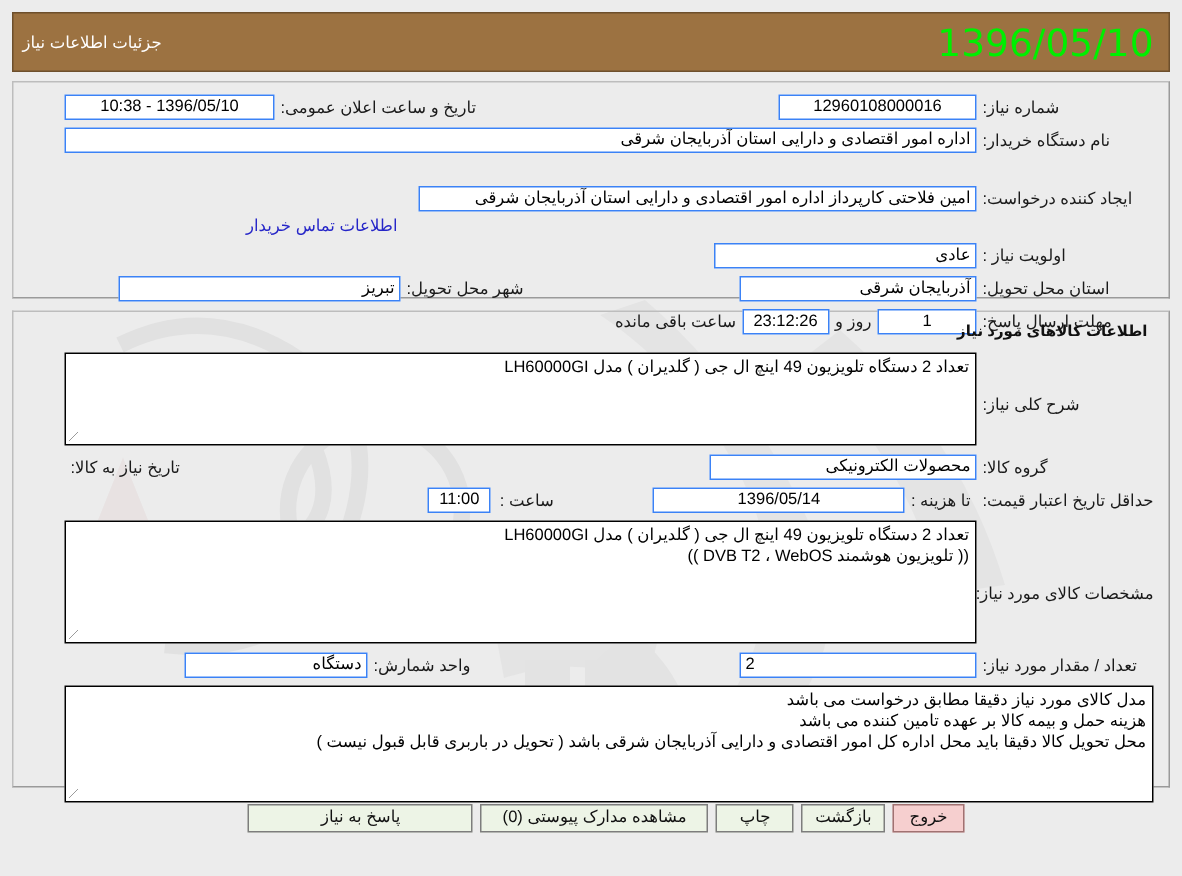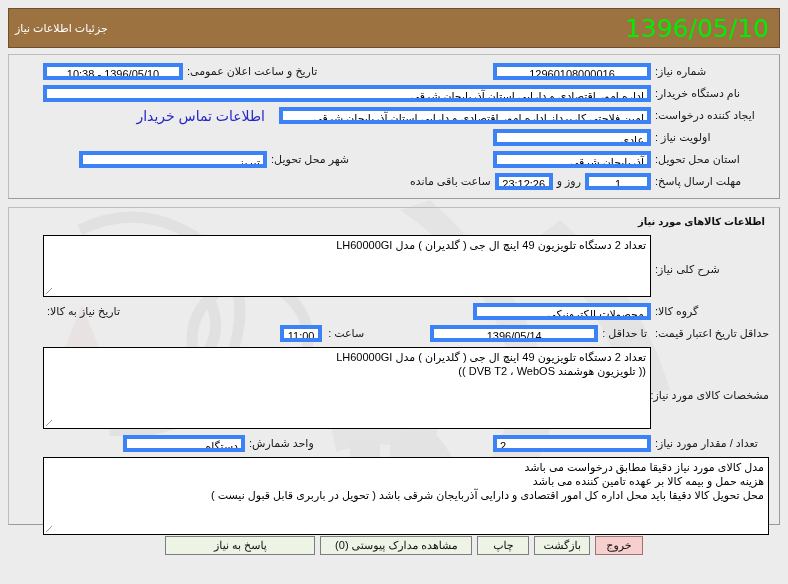--- a/index.html
+++ b/index.html
@@ -91,41 +91,42 @@
     font-size: 11px;
     color: #1a1a1a;
     text-align: left;
     padding-left: 4px;
     white-space: nowrap;
     flex: 0 0 auto;
   }
   .lbl.w-main { width: 118px; }
   .fld {
     background: #ffffff;
-    border: 4px solid #3b82f6;
+    border: 1px solid #3b82f6;
     height: 17px;
     line-height: 15px;
     font-size: 11px;
     color: #000;
     padding: 0 3px;
     text-align: center;
     overflow: hidden;
     white-space: nowrap;
     flex: 0 0 auto;
   }
   .fld.rt { text-align: right; }
   .fld.lt { text-align: left; }
   .spacer { flex: 1 1 auto; }
 
   .link {
     color: #2626c8;
-    font-size: 14px;
+    font-size: 11px;
     text-decoration: none;
     cursor: pointer;
     white-space: nowrap;
+    margin-top: 37px;
   }
 
   
   .ta {
     background: #ffffff;
     border: 1px solid #000000;
     font-size: 11px;
     color: #000;
     padding: 2px 4px;
     text-align: right;
@@ -210,42 +211,42 @@
 
   <div class="titlebar">
     <div class="clock">1396/05/10</div>
     <div class="ttl">جزئیات اطلاعات نیاز</div>
   </div>
 
   <div class="panel p1">
 
     <div class="row">
       <div class="lbl w-main">شماره نیاز:</div>
-      <div class="fld" style="width:158px">12960108000016</div>
+      <div class="fld" style="width:132px">12960108000016</div>
       <div class="spacer"></div>
       <div class="lbl">تاریخ و ساعت اعلان عمومی:</div>
       <div class="fld" style="width:140px">1396/05/10 - 10:38</div>
       <div style="width:24px"></div>
     </div>
 
     <div class="row">
       <div class="lbl w-main">نام دستگاه خریدار:</div>
       <div class="fld rt" style="flex:1 1 auto; margin-left:24px">اداره امور اقتصادی و دارایی استان آذربایجان شرقی</div>
     </div>
 
     <div class="row">
       <div class="lbl w-main">ایجاد کننده درخواست:</div>
       <div class="fld rt" style="width:372px">امین فلاحتی کارپرداز اداره امور اقتصادی و دارایی استان آذربایجان شرقی</div>
       <div style="width:14px"></div>
       <a class="link">اطلاعات تماس خریدار</a>
     </div>
 
     <div class="row">
       <div class="lbl w-main">اولویت نیاز :</div>
-      <div class="fld rt" style="width:158px">عادی</div>
+      <div class="fld rt" style="width:175px">عادی</div>
     </div>
 
     <div class="row">
       <div class="lbl w-main">استان محل تحویل:</div>
       <div class="fld rt" style="width:158px">آذربایجان شرقی</div>
       <div class="spacer"></div>
       <div class="lbl">شهر محل تحویل:</div>
       <div class="fld rt" style="width:188px">تبریز</div>
       <div style="width:60px"></div>
     </div>
@@ -272,21 +273,21 @@
     <div class="row">
       <div class="lbl w-main">گروه کالا:</div>
       <div class="fld rt" style="width:178px">محصولات الکترونیکی</div>
       <div class="spacer"></div>
       <div class="lbl">تاریخ نیاز به کالا:</div>
       <div style="width:24px"></div>
     </div>
 
     <div class="row">
       <div class="lbl w-main">حداقل تاریخ اعتبار قیمت:</div>
-      <div class="lbl" style="padding:0 4px">تا حداقل :</div>
+      <div class="lbl" style="padding:0 4px">تا هزینه :</div>
       <div class="fld" style="width:168px">1396/05/14</div>
       <div class="spacer" style="max-width:60px"></div>
       <div class="lbl" style="padding:0 6px">ساعت :</div>
       <div class="fld" style="width:42px">11:00</div>
       <div class="spacer"></div>
     </div>
 
     <div class="row-ta">
       <div class="lbl w-main" style="padding-top:42px">مشخصات کالای مورد نیاز:</div>
       <div class="ta" style="flex:1 1 auto; height:82px; margin-left:24px">تعداد 2 دستگاه تلویزیون 49 اینچ ال جی ( گلدیران ) مدل LH60000GI

